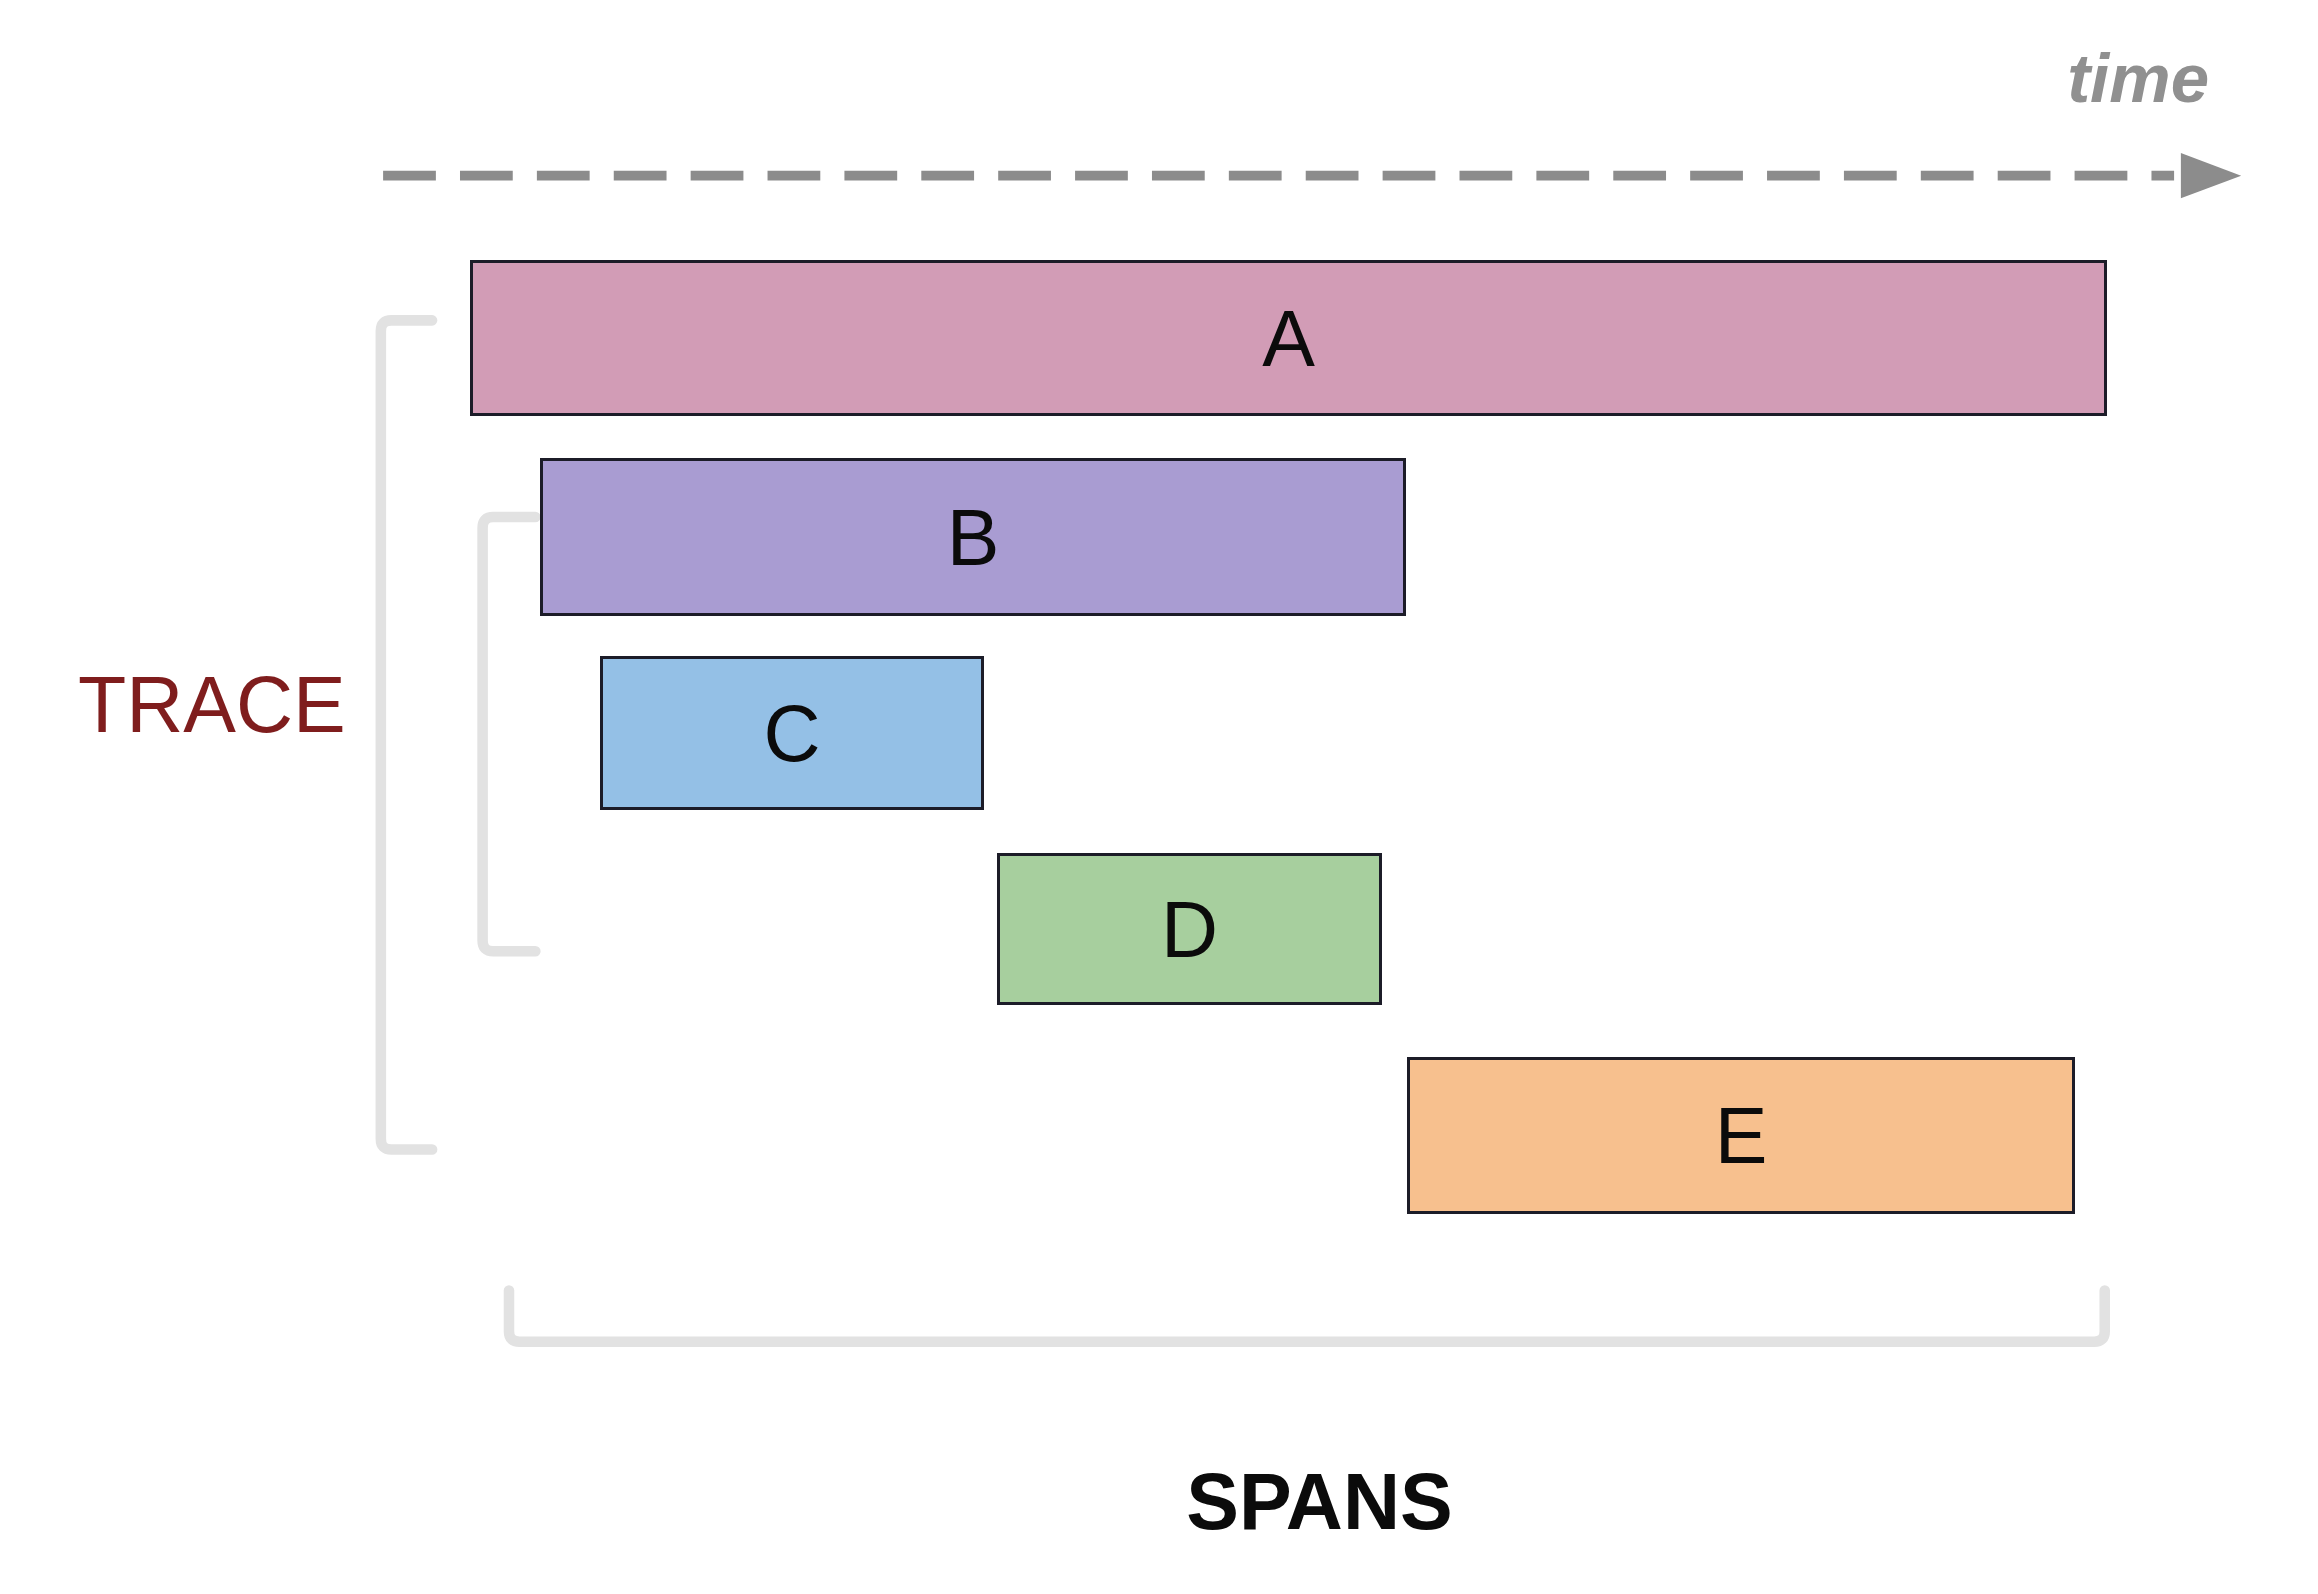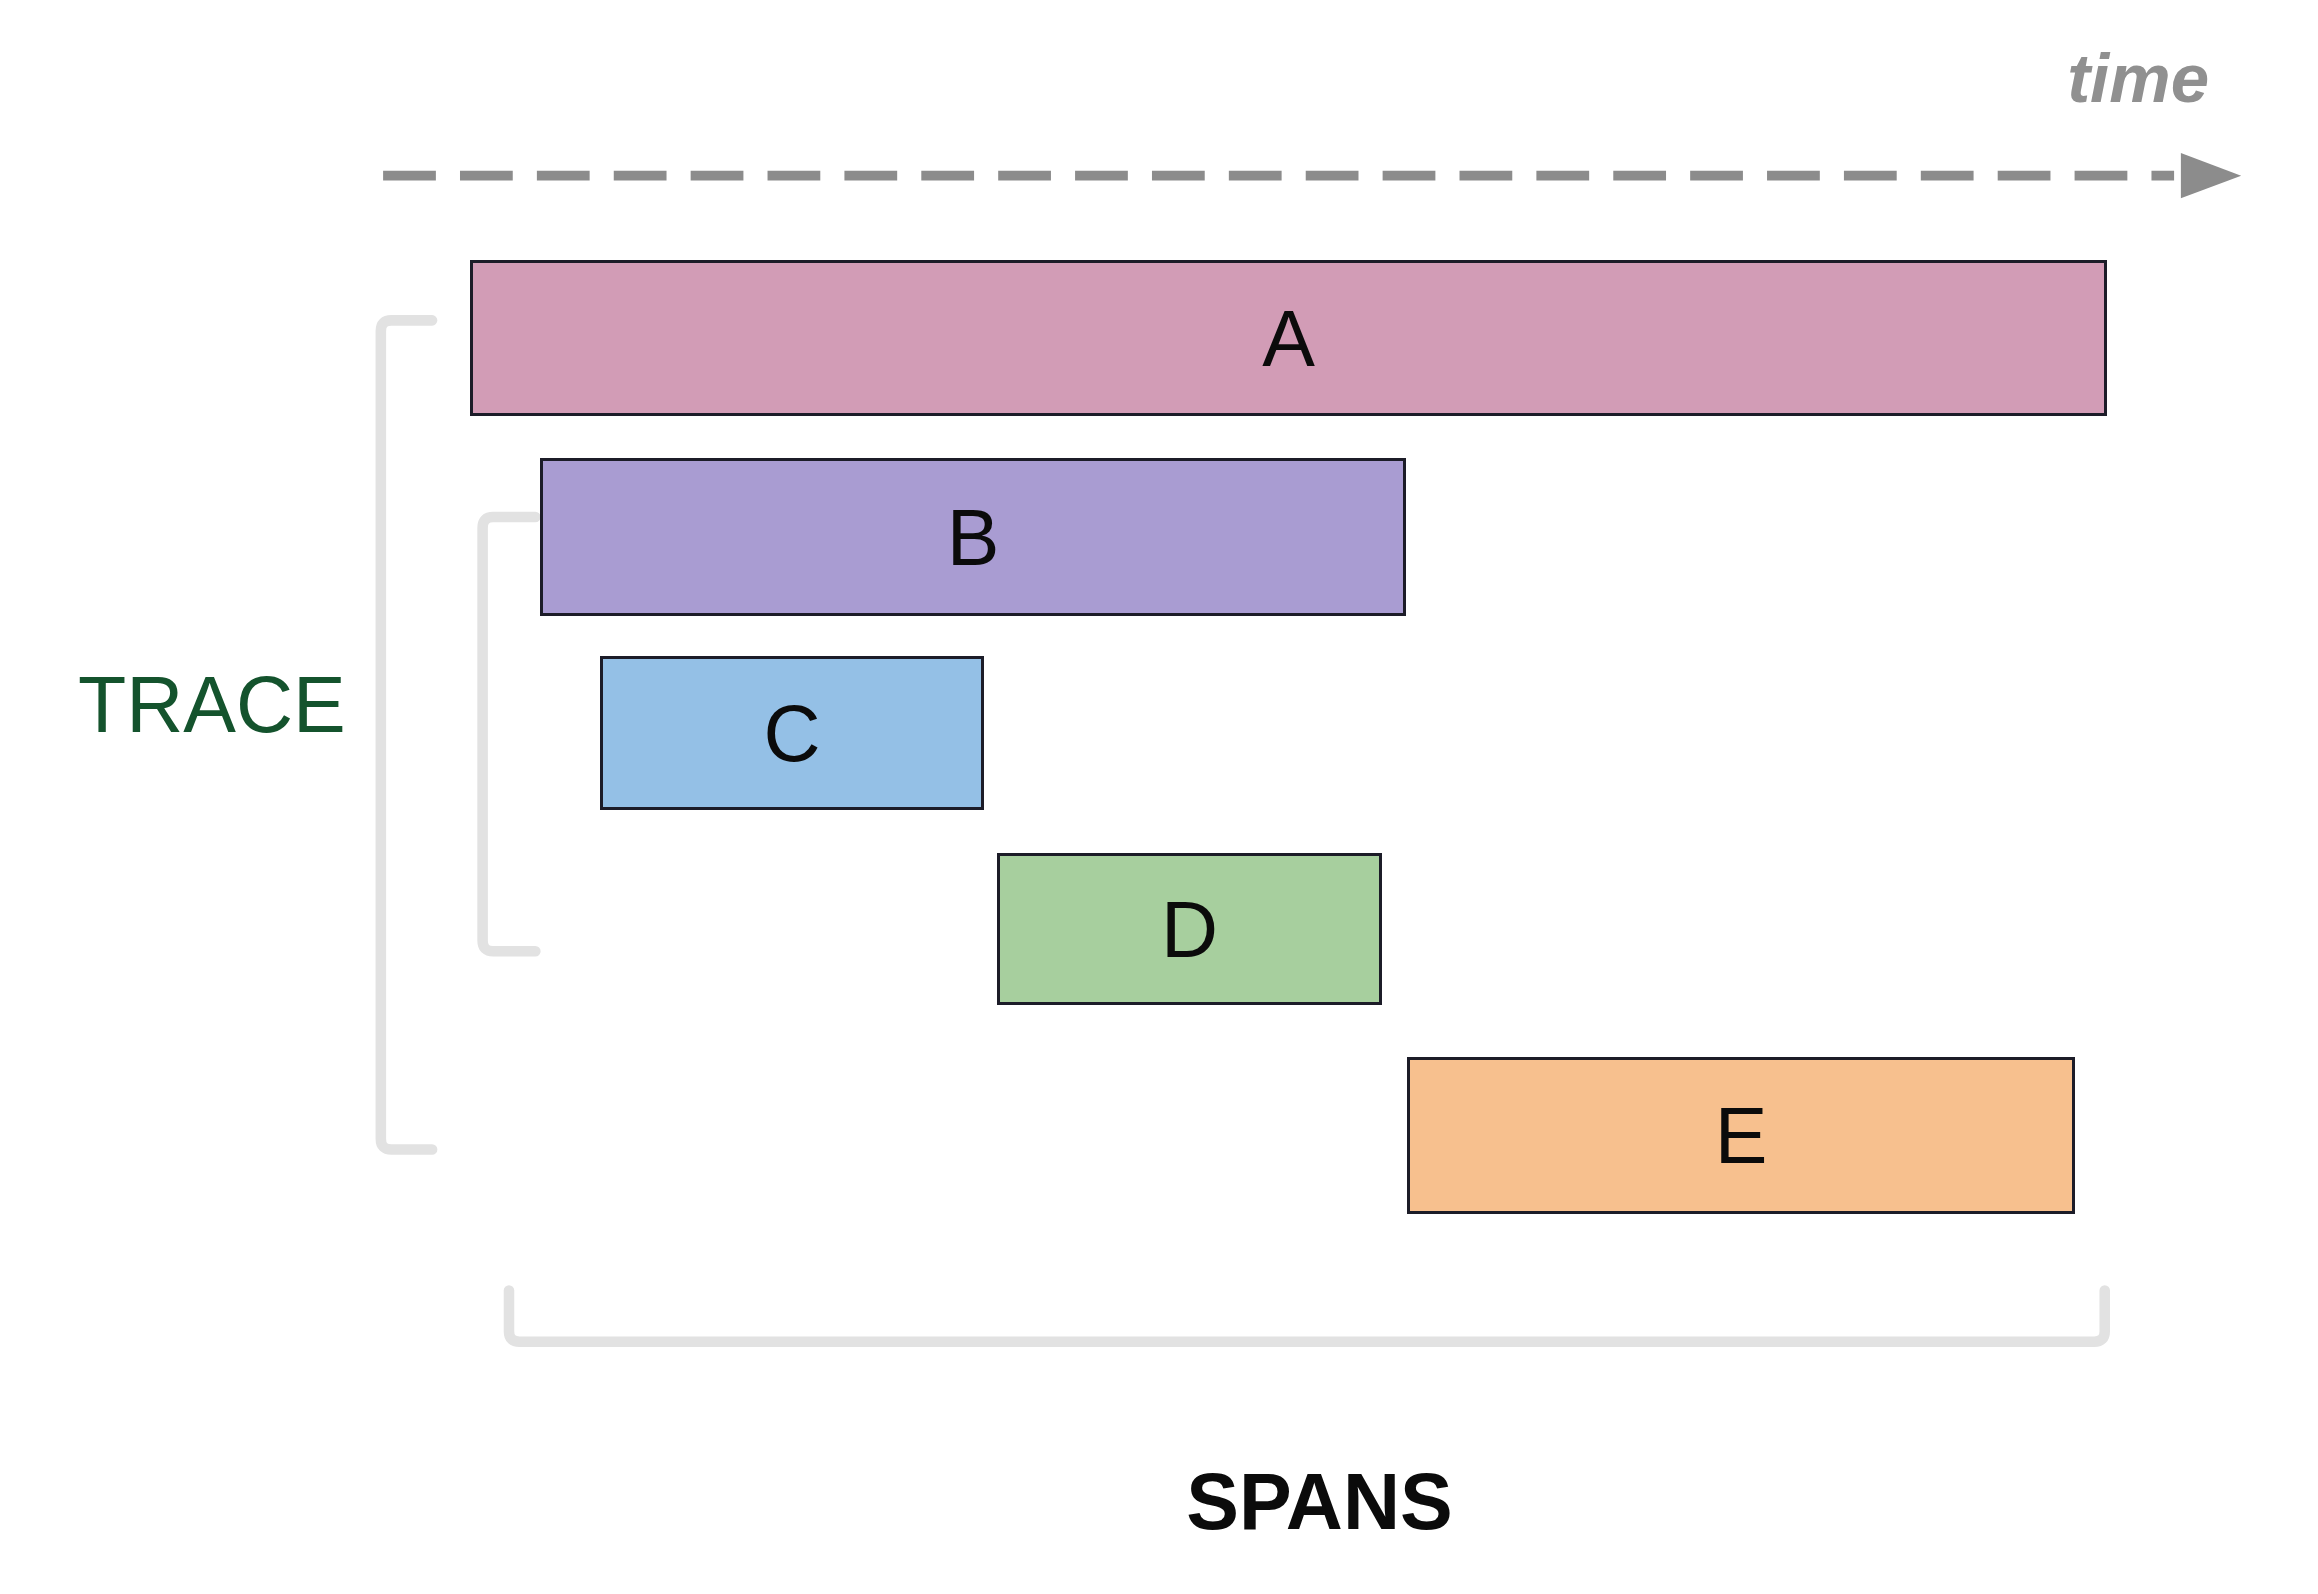--- a/index.html
+++ b/index.html
@@ -93,18 +93,18 @@
   </div>
 
   <div class="bar" style="background-color: rgb(167, 207, 158); border-color: rgb(28, 28, 40); left: 997px; top: 853px; width: 385px; height: 152px;">
     <span class="bar-label" style="color: rgb(11, 11, 11);">D</span>
   </div>
 
   <div class="bar" style="background-color: rgb(247, 192, 142); border-color: rgb(28, 28, 40); left: 1407px; top: 1057px; width: 668px; height: 157px;">
     <span class="bar-label" style="color: rgb(11, 11, 11);">E</span>
   </div>
 
-  <div class="side-label trace-label" style="color: #14532d;">TRACE</div>
+  <div class="side-label trace-label" style="color: #7f1d1d;">TRACE</div>
 
   <div class="side-label spans-label" style="color: rgb(11, 11, 11); font-weight: bold;">SPANS</div>
 
 </div>
 
 
 </body></html>

